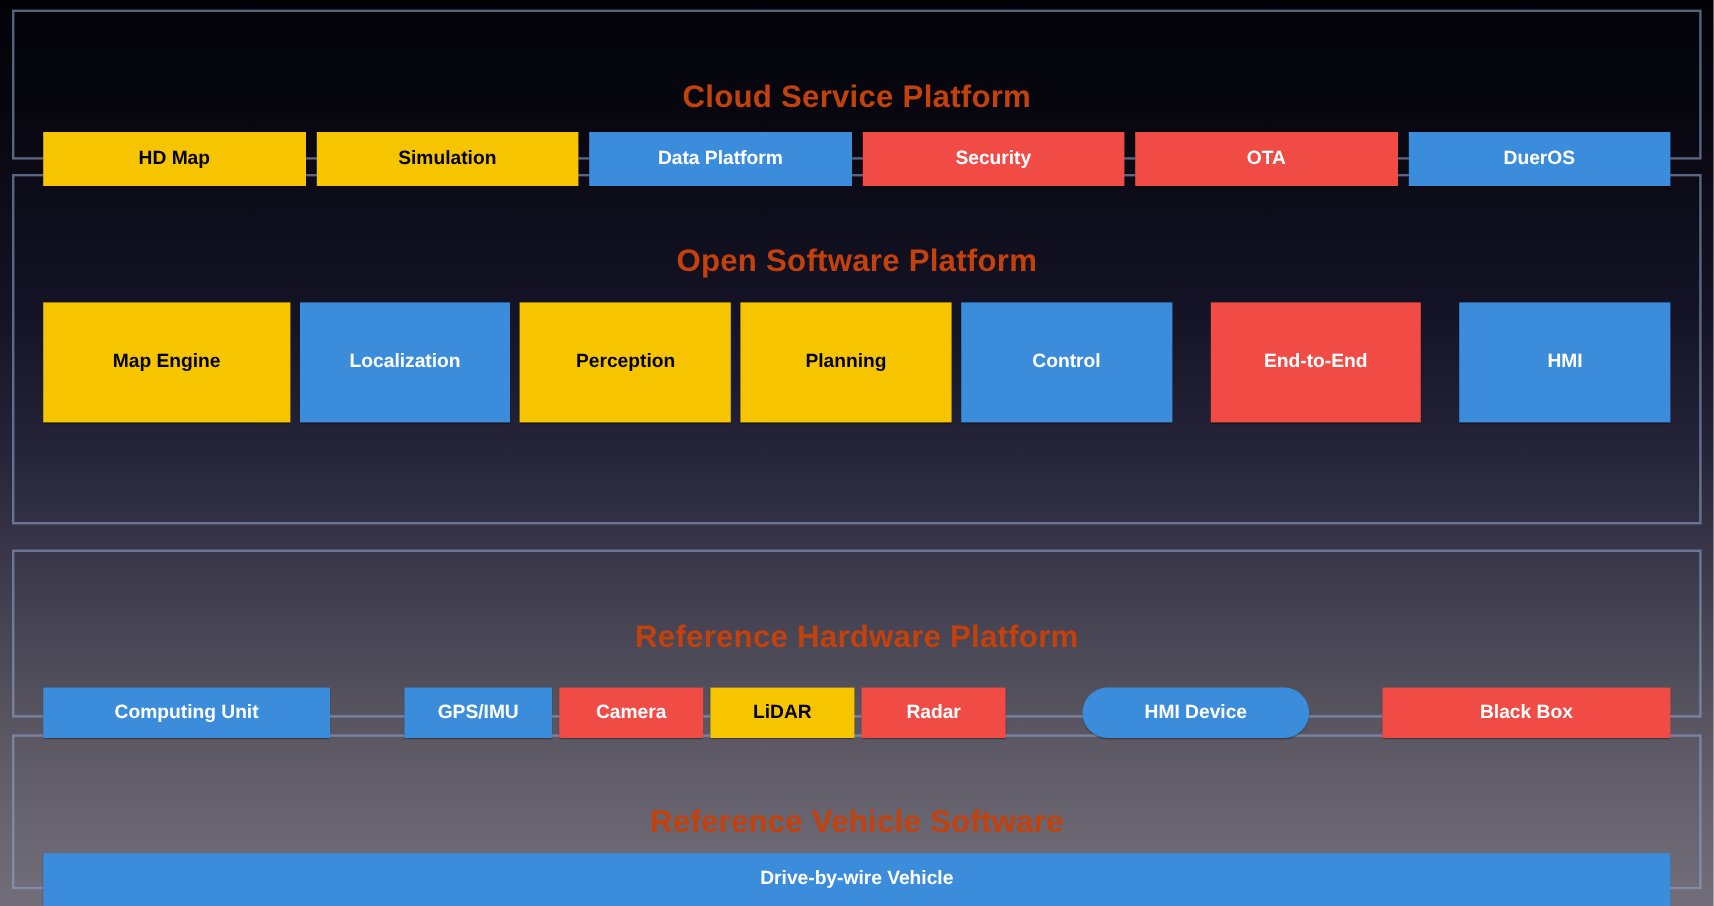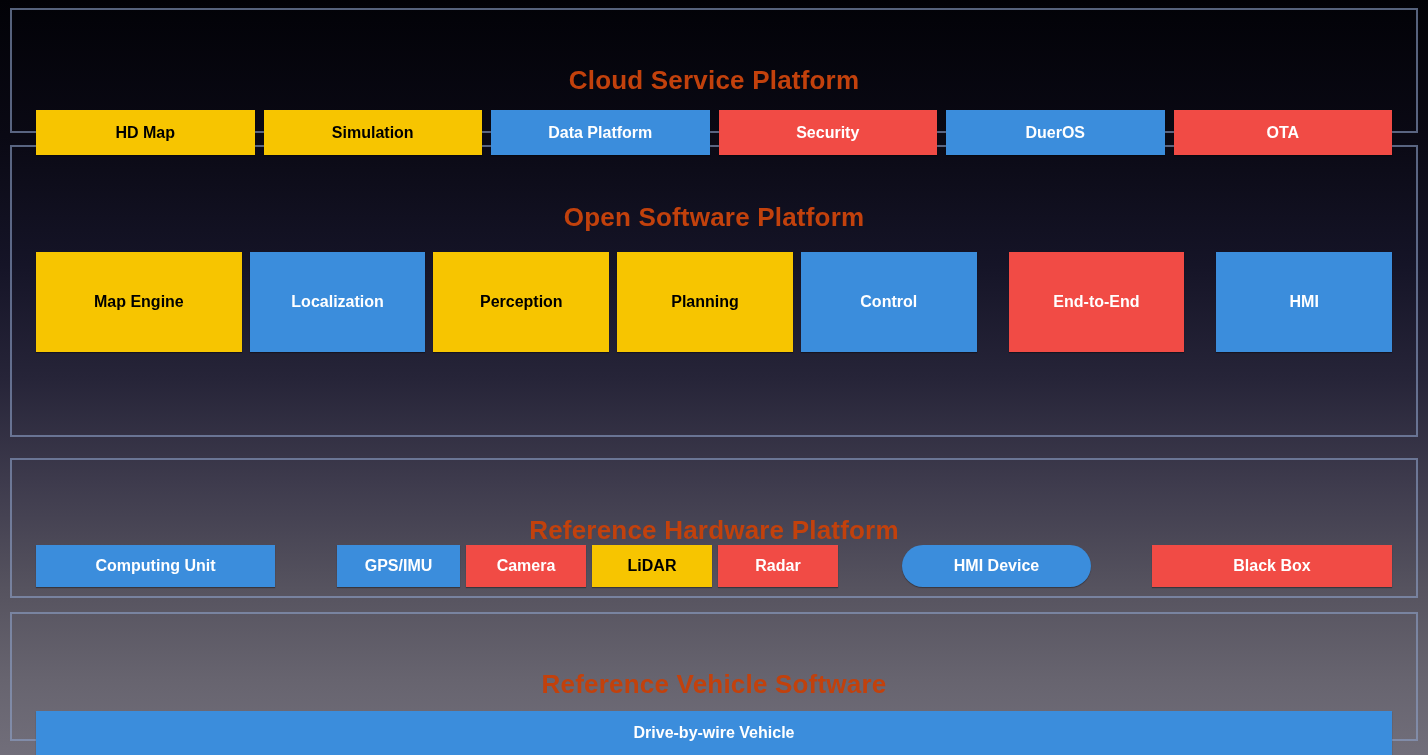--- a/index.html
+++ b/index.html
@@ -50,21 +50,21 @@
   #software-modules { margin-top: 20px; gap: 8px; height: 100px; }
   #software-modules .box { flex: 1 1 175px; height: 100px; }
   #software-modules .box:nth-child(1) { flex-basis: 205px; }
   #software-modules .box:nth-child(6),
   #software-modules .box:nth-child(7) { margin-left: 24px; }
   #software-bars .box { width: 100%; height: 47px; margin-top: 9px; }
   #software-bars .box:first-child { margin-top: 18px; }
 
   
   #section-hardware { margin-top: 21px; height: 140px; }
-  #hardware-row { gap: 6px; height: 42px; justify-content: center; }
+  #hardware-row { margin-top: 28px; gap: 6px; height: 42px; justify-content: center; }
   #hardware-row .box { height: 42px; flex: 0 0 auto; }
   #hardware-row .box:nth-child(1) { width: 239px; margin-right: 56px; }
   #hardware-row .box:nth-child(2) { width: 123px; }
   #hardware-row .box:nth-child(3) { width: 120px; }
   #hardware-row .box:nth-child(4) { width: 120px; }
   #hardware-row .box:nth-child(5) { width: 120px; margin-right: 58px; }
   #hardware-row .box:nth-child(6) { width: 189px; margin-right: 55px; border-radius: 21px; }
   #hardware-row .box:nth-child(7) { width: 233px; flex-grow: 1; }
 
   
@@ -76,22 +76,22 @@
 
 <div>
 
   <div class="section" id="section-cloud">
     <div class="section-title">Cloud Service Platform</div>
     <div class="row" id="cloud-row">
         <div class="box yellow">HD Map</div>
         <div class="box yellow">Simulation</div>
         <div class="box blue">Data Platform</div>
         <div class="box red">Security</div>
+        <div class="box red">OTA</div>
         <div class="box blue">DuerOS</div>
-        <div class="box red">OTA</div>
       </div>
   </div>
 
   <div class="section" id="section-software">
     <div class="section-title">Open Software Platform</div>
     <div class="row" id="software-modules">
         <div class="box yellow">Map Engine</div>
         <div class="box blue">Localization</div>
         <div class="box yellow">Perception</div>
         <div class="box yellow">Planning</div>

